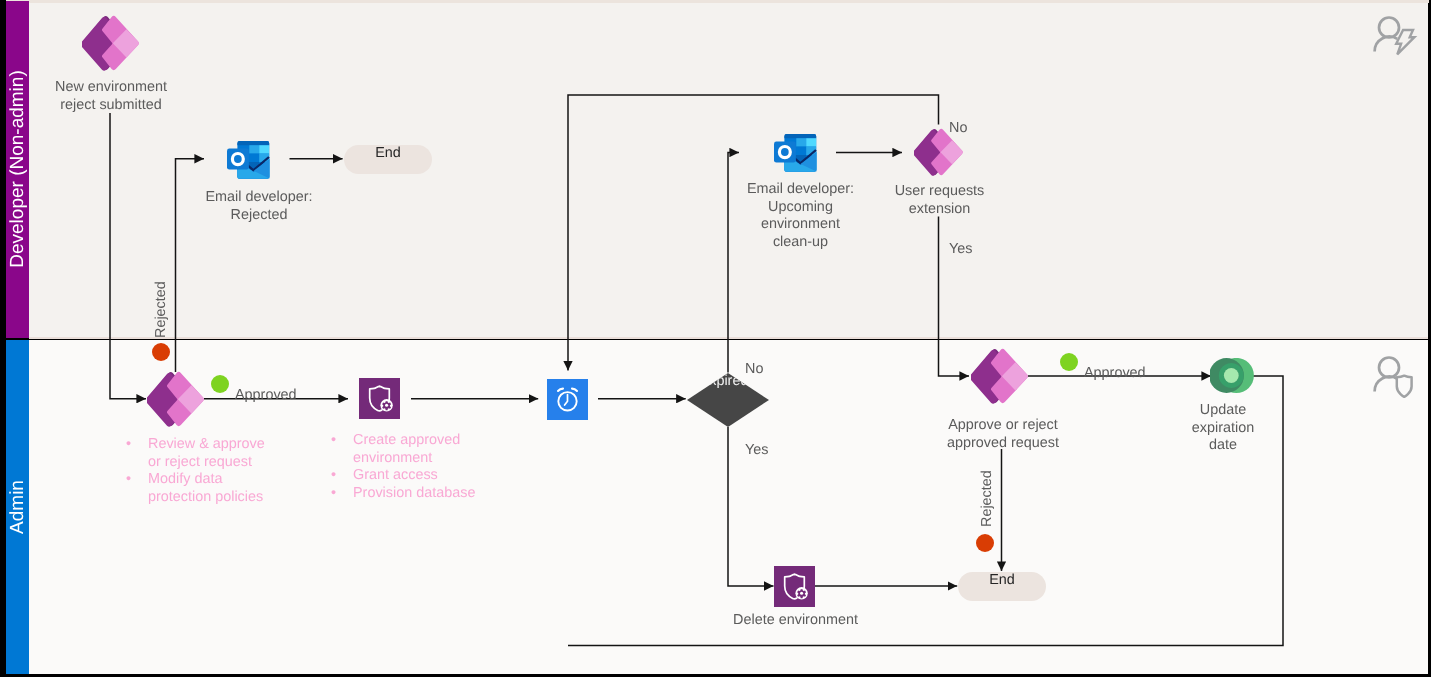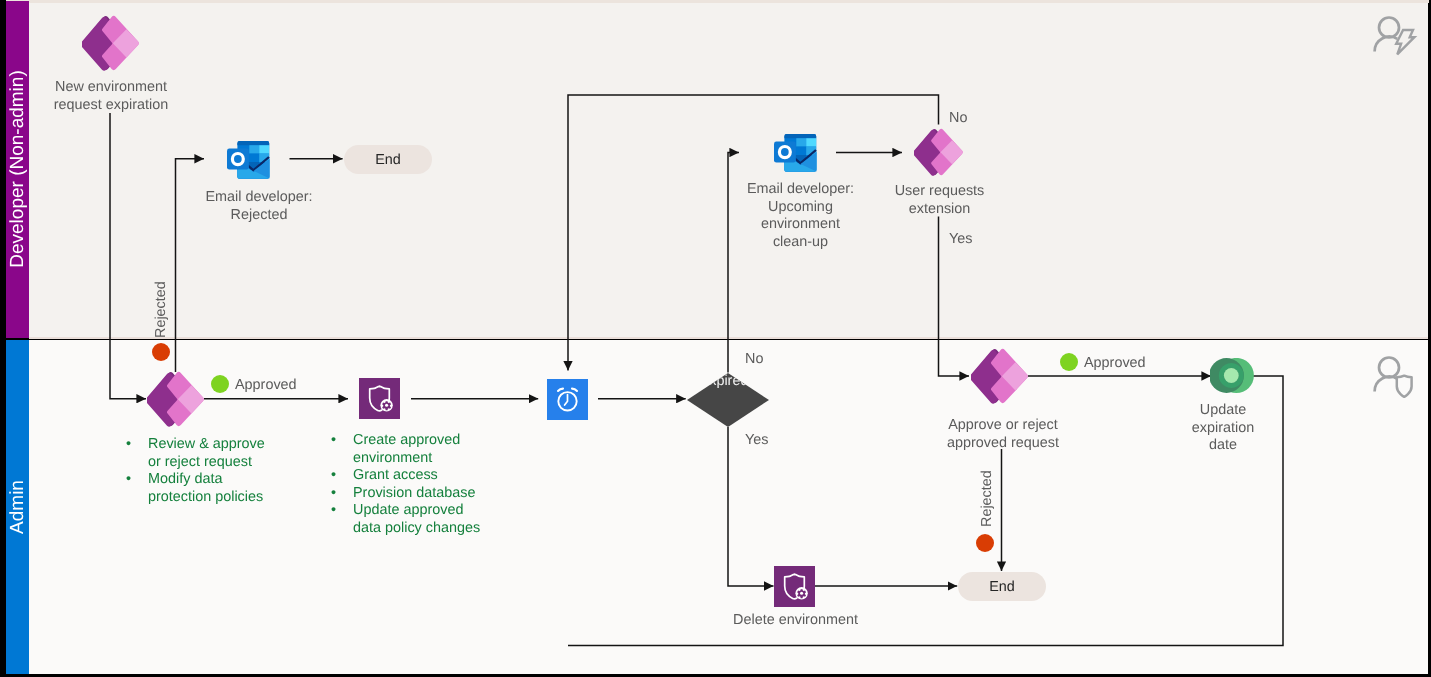--- a/index.html
+++ b/index.html
@@ -8,27 +8,27 @@
        font-family:"Liberation Sans",sans-serif;-webkit-font-smoothing:antialiased;text-rendering:geometricPrecision;}
   #stage{position:relative;width:1431px;height:677px;}
   .lane-bg{position:absolute;}
   .lane-hdr{position:absolute;overflow:hidden;}
   .lane-hdr .vt{position:absolute;left:50%;top:50%;color:#fff;font-size:19px;
       white-space:nowrap;transform:translate(-50%,-50%) rotate(-90deg);}
   svg#edges{position:absolute;left:0;top:0;width:1431px;height:677px;pointer-events:none;}
   .ico{position:absolute;}
   .cap{position:absolute;color:#5b5b5b;font-size:14.4px;line-height:17.5px;text-align:center;
        white-space:pre-line;}
-  .elbl{position:absolute;color:#5b5b5b;font-size:14.4px;line-height:17.5px;white-space:pre;}
+  .elbl{position:absolute;color:#5b5b5b;font-size:14.4px;line-height:17.5px;white-space:pre;margin-top:10px;}
   .vlbl{position:absolute;color:#5b5b5b;font-size:14.4px;white-space:nowrap;
         transform-origin:0 0;transform:rotate(-90deg);}
   .pill{position:absolute;background:#ece4df;border-radius:15px;display:flex;
-        align-items:center;justify-content:center;color:#262626;font-size:14.4px;}
+        align-items:flex-start;justify-content:center;color:#262626;font-size:14.4px;}
   .dot{position:absolute;border-radius:50%;}
-  .bul{position:absolute;color:#15803d;font-size:14.4px;line-height:17.5px;}
+  .bul{position:absolute;color:#f9a8d4;font-size:14.4px;line-height:17.5px;}
   .bul .bi{position:relative;padding-left:27px;white-space:pre-line;}
   .bul .bi::before{content:"\2022";position:absolute;left:5px;top:0;font-size:14.4px;}
   .diamond{position:absolute;display:flex;align-items:flex-start;justify-content:center;}
   .diamond .dtxt{position:relative;color:#f2f2f2;font-size:14.4px;z-index:2;}
 </style>
 </head>
 <body>
 
 <div id="stage">
 
@@ -156,21 +156,21 @@
       <path d="M815,586 L957.2,586" marker-end="url(#ah)"></path>
 
       <path d="M1252,376 L1283,376 L1283,645.5 L568,645.5"></path>
     </g>
   </svg>
 
   <svg class="ico" style="left:82px;top:15px;width:57px;height:56px">
       <use href="#sym-powerapps"></use>
     </svg>
   <div class="cap" style="left:35px;top:79px;width:152px">New environment
-request expiration</div>
+reject submitted</div>
 
   <svg class="ico" style="left:225px;top:139px;width:46px;height:41px">
       <use href="#sym-outlook"></use>
     </svg>
   <div class="cap" style="left:193px;top:189px;width:132px">Email developer:
 Rejected</div>
 
   <div class="pill" style="left:344px;top:145px;width:88px;height:29px">
     <span>End</span>
   </div>
@@ -188,22 +188,20 @@
   </div>
 
   <svg class="ico" style="left:359px;top:378px;width:41px;height:41px">
       <use href="#sym-shieldgear"></use>
     </svg>
   <div class="bul" style="left:326px;top:432px;width:215px">
     <div class="bi">Create approved
 environment</div>
     <div class="bi">Grant access</div>
     <div class="bi">Provision database</div>
-    <div class="bi">Update approved
-data policy changes</div>
   </div>
 
   <svg class="ico" style="left:547px;top:379px;width:41px;height:41px">
       <use href="#sym-alarm"></use>
     </svg>
 
   <div class="diamond" style="left:687px;top:373px;width:82px;height:54px;
               background:#464646;
               clip-path:polygon(50% 0%,100% 50%,50% 100%,0% 50%)">
     <span class="dtxt">Expired?</span>

